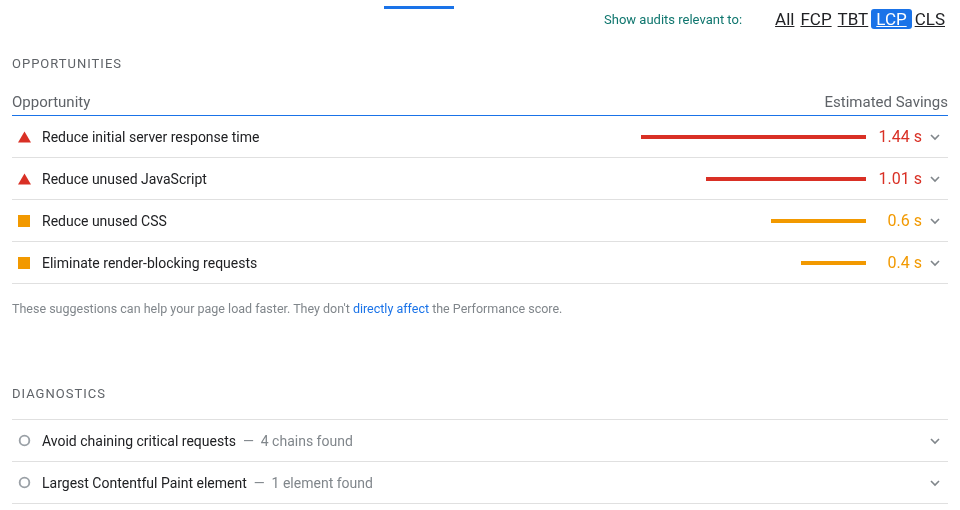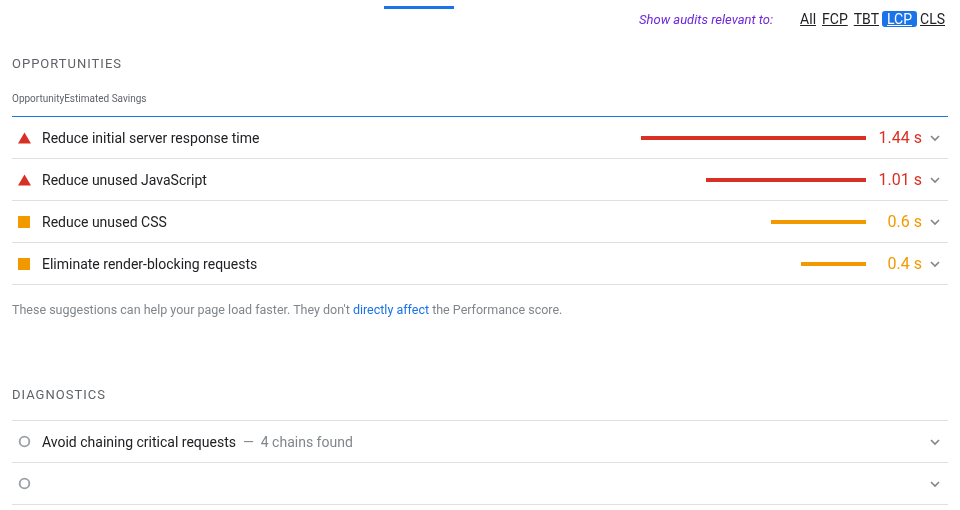--- a/index.html
+++ b/index.html
@@ -29,23 +29,23 @@
   
   .filter-bar {
     display: flex;
     justify-content: flex-end;
     align-items: center;
     gap: 10px;
     height: 26px;
     margin-top: 6px;
     font-size: 13px;
   }
-  .filter-label { color: #6d28d9; margin-right: 14px; font-style: italic; }
+  .filter-label { color: #0f766e; margin-right: 20px; }
   .filter-pill {
-    font-size: 14px;
+    font-size: 17px;
     line-height: 18px;
     text-decoration: underline;
     color: #202124;
     cursor: pointer;
     padding: 0 3px;
     border-radius: 3px;
     text-align: center;
   }
   .filter-pill.selected {
     background: #1a73e8;
@@ -58,24 +58,25 @@
     font-size: 13px;
     letter-spacing: 1px;
     color: #5f6368;
     margin-top: 24px;
     font-weight: 400;
   }
 
   
   .tbl-head {
     display: flex;
-    font-size: 10px;
+    justify-content: space-between;
+    font-size: 15px;
     color: #5f6368;
     margin-top: 22px;
-    padding-bottom: 12px;
+    padding-bottom: 4px;
     border-bottom: 1px solid #1a73e8;
   }
 
   
   .row {
     display: flex;
     align-items: center;
     height: 42px;
     border-bottom: 1px solid #e0e0e0;
     font-size: 14px;
@@ -249,20 +250,21 @@
             <path d="M2 4 L6 8 L10 4" fill="none" stroke="#80868b" stroke-width="1.6"></path>
           </svg>
         </span>
       </div>
       <div class="row">
         <span class="icon">
           <svg class="circ" viewBox="0 0 14 14">
             <circle cx="7" cy="7" r="5.2" fill="none" stroke="#9aa0a6" stroke-width="2"></circle>
           </svg>
         </span>
+        <span class="title"><span>Largest Contentful Paint element</span> &nbsp;<span class="dash">—</span>&nbsp; <span class="sub">1 element found</span></span>
         <span class="bar-wrap"></span>
         <span class="chev">
           <svg class="chev" viewBox="0 0 12 12">
             <path d="M2 4 L6 8 L10 4" fill="none" stroke="#80868b" stroke-width="1.6"></path>
           </svg>
         </span>
       </div>
     </div>
 
   <div class="footnote">

